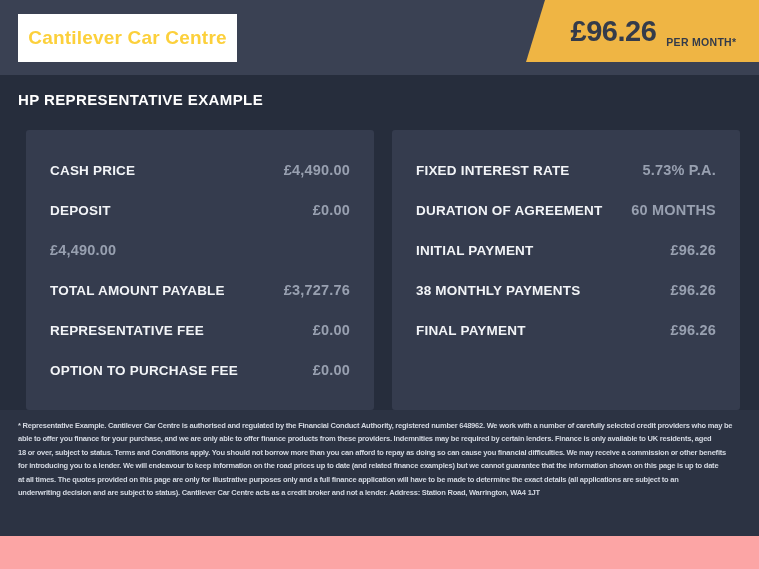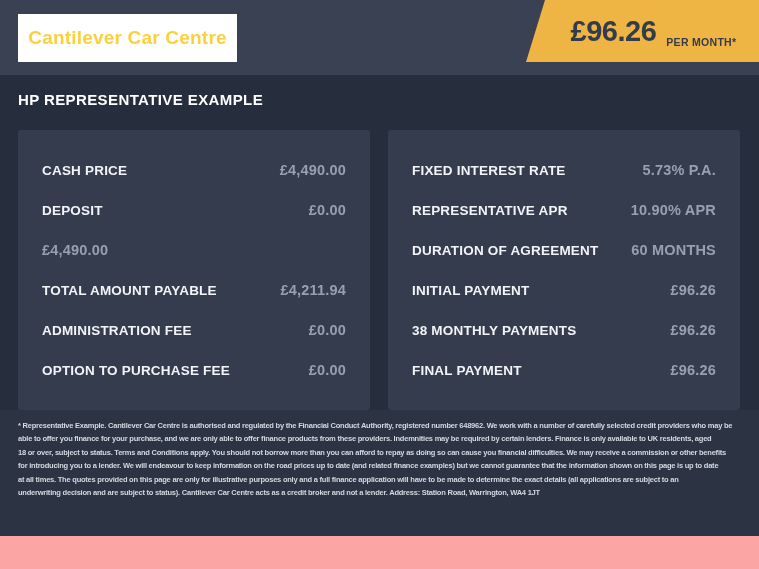--- a/index.html
+++ b/index.html
@@ -72,21 +72,21 @@
   .section-title {
     color: #ffffff;
     font-size: 15px;
     font-weight: bold;
     letter-spacing: 0.4px;
     padding: 16px 18px 22px 18px;
   }
   .panels {
     display: flex;
     gap: 18px;
-    padding: 0 19px 0 18px;
+    padding: 0 19px 0 26px;
   }
   .panel {
     flex: 1;
     background: #353c4e;
     border-radius: 3px;
     padding: 20px 24px;
   }
   .finance-row {
     height: 40px;
     display: flex;
@@ -156,40 +156,36 @@
         </div>
         <div class="finance-row">
           <span class="finance-label">DEPOSIT</span>
           <span class="finance-value">£0.00</span>
         </div>
         <div class="finance-row">
           <span class="finance-value">£4,490.00</span>
         </div>
         <div class="finance-row">
           <span class="finance-label">TOTAL AMOUNT PAYABLE</span>
-          <span class="finance-value">£4,211.94</span>
-        </div>
-        <div class="finance-row">
-          <span class="finance-label">ADMINISTRATION FEE</span>
+          <span class="finance-value">£3,727.76</span>
+        </div>
+        <div class="finance-row">
+          <span class="finance-label">REPRESENTATIVE FEE</span>
           <span class="finance-value">£0.00</span>
         </div>
         <div class="finance-row">
           <span class="finance-label">OPTION TO PURCHASE FEE</span>
           <span class="finance-value">£0.00</span>
         </div>
       </div>
 
       <div class="panel">
         <div class="finance-row">
           <span class="finance-label">FIXED INTEREST RATE</span>
           <span class="finance-value">5.73% P.A.</span>
-        </div>
-        <div class="finance-row">
-          <span class="finance-label">REPRESENTATIVE APR</span>
-          <span class="finance-value">10.90% APR</span>
         </div>
         <div class="finance-row">
           <span class="finance-label">DURATION OF AGREEMENT</span>
           <span class="finance-value">60 MONTHS</span>
         </div>
         <div class="finance-row">
           <span class="finance-label">INITIAL PAYMENT</span>
           <span class="finance-value">£96.26</span>
         </div>
         <div class="finance-row">

